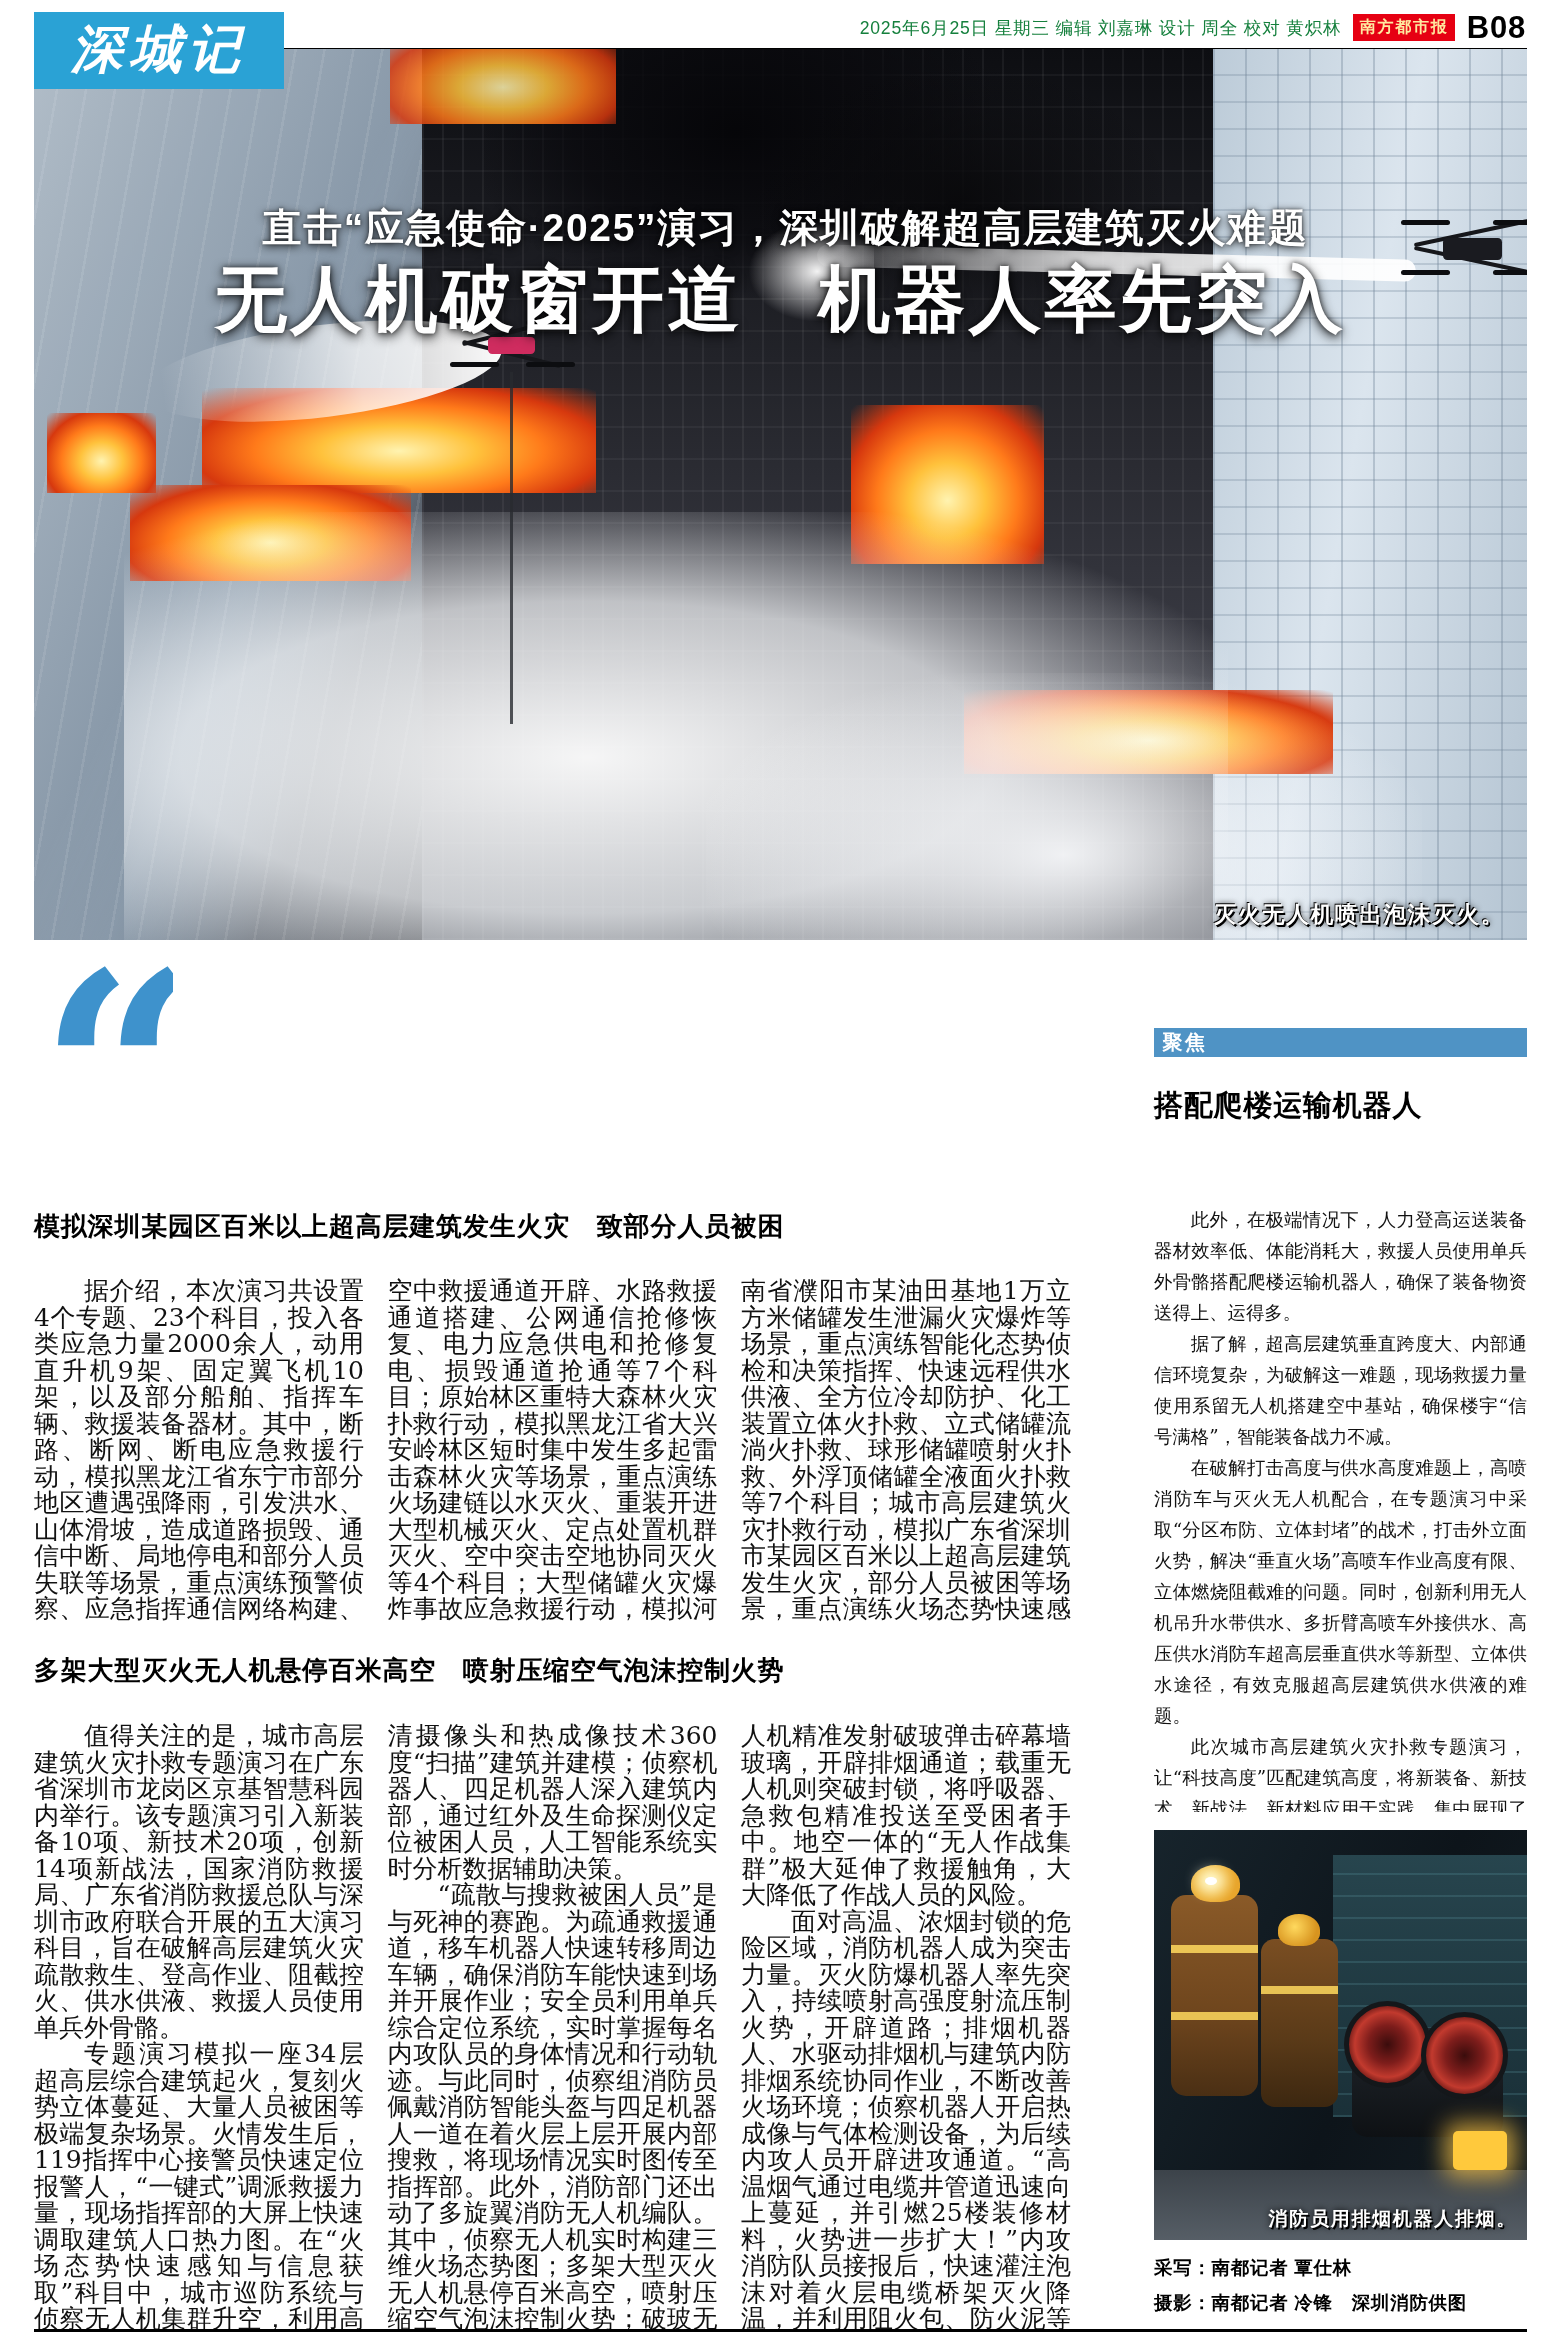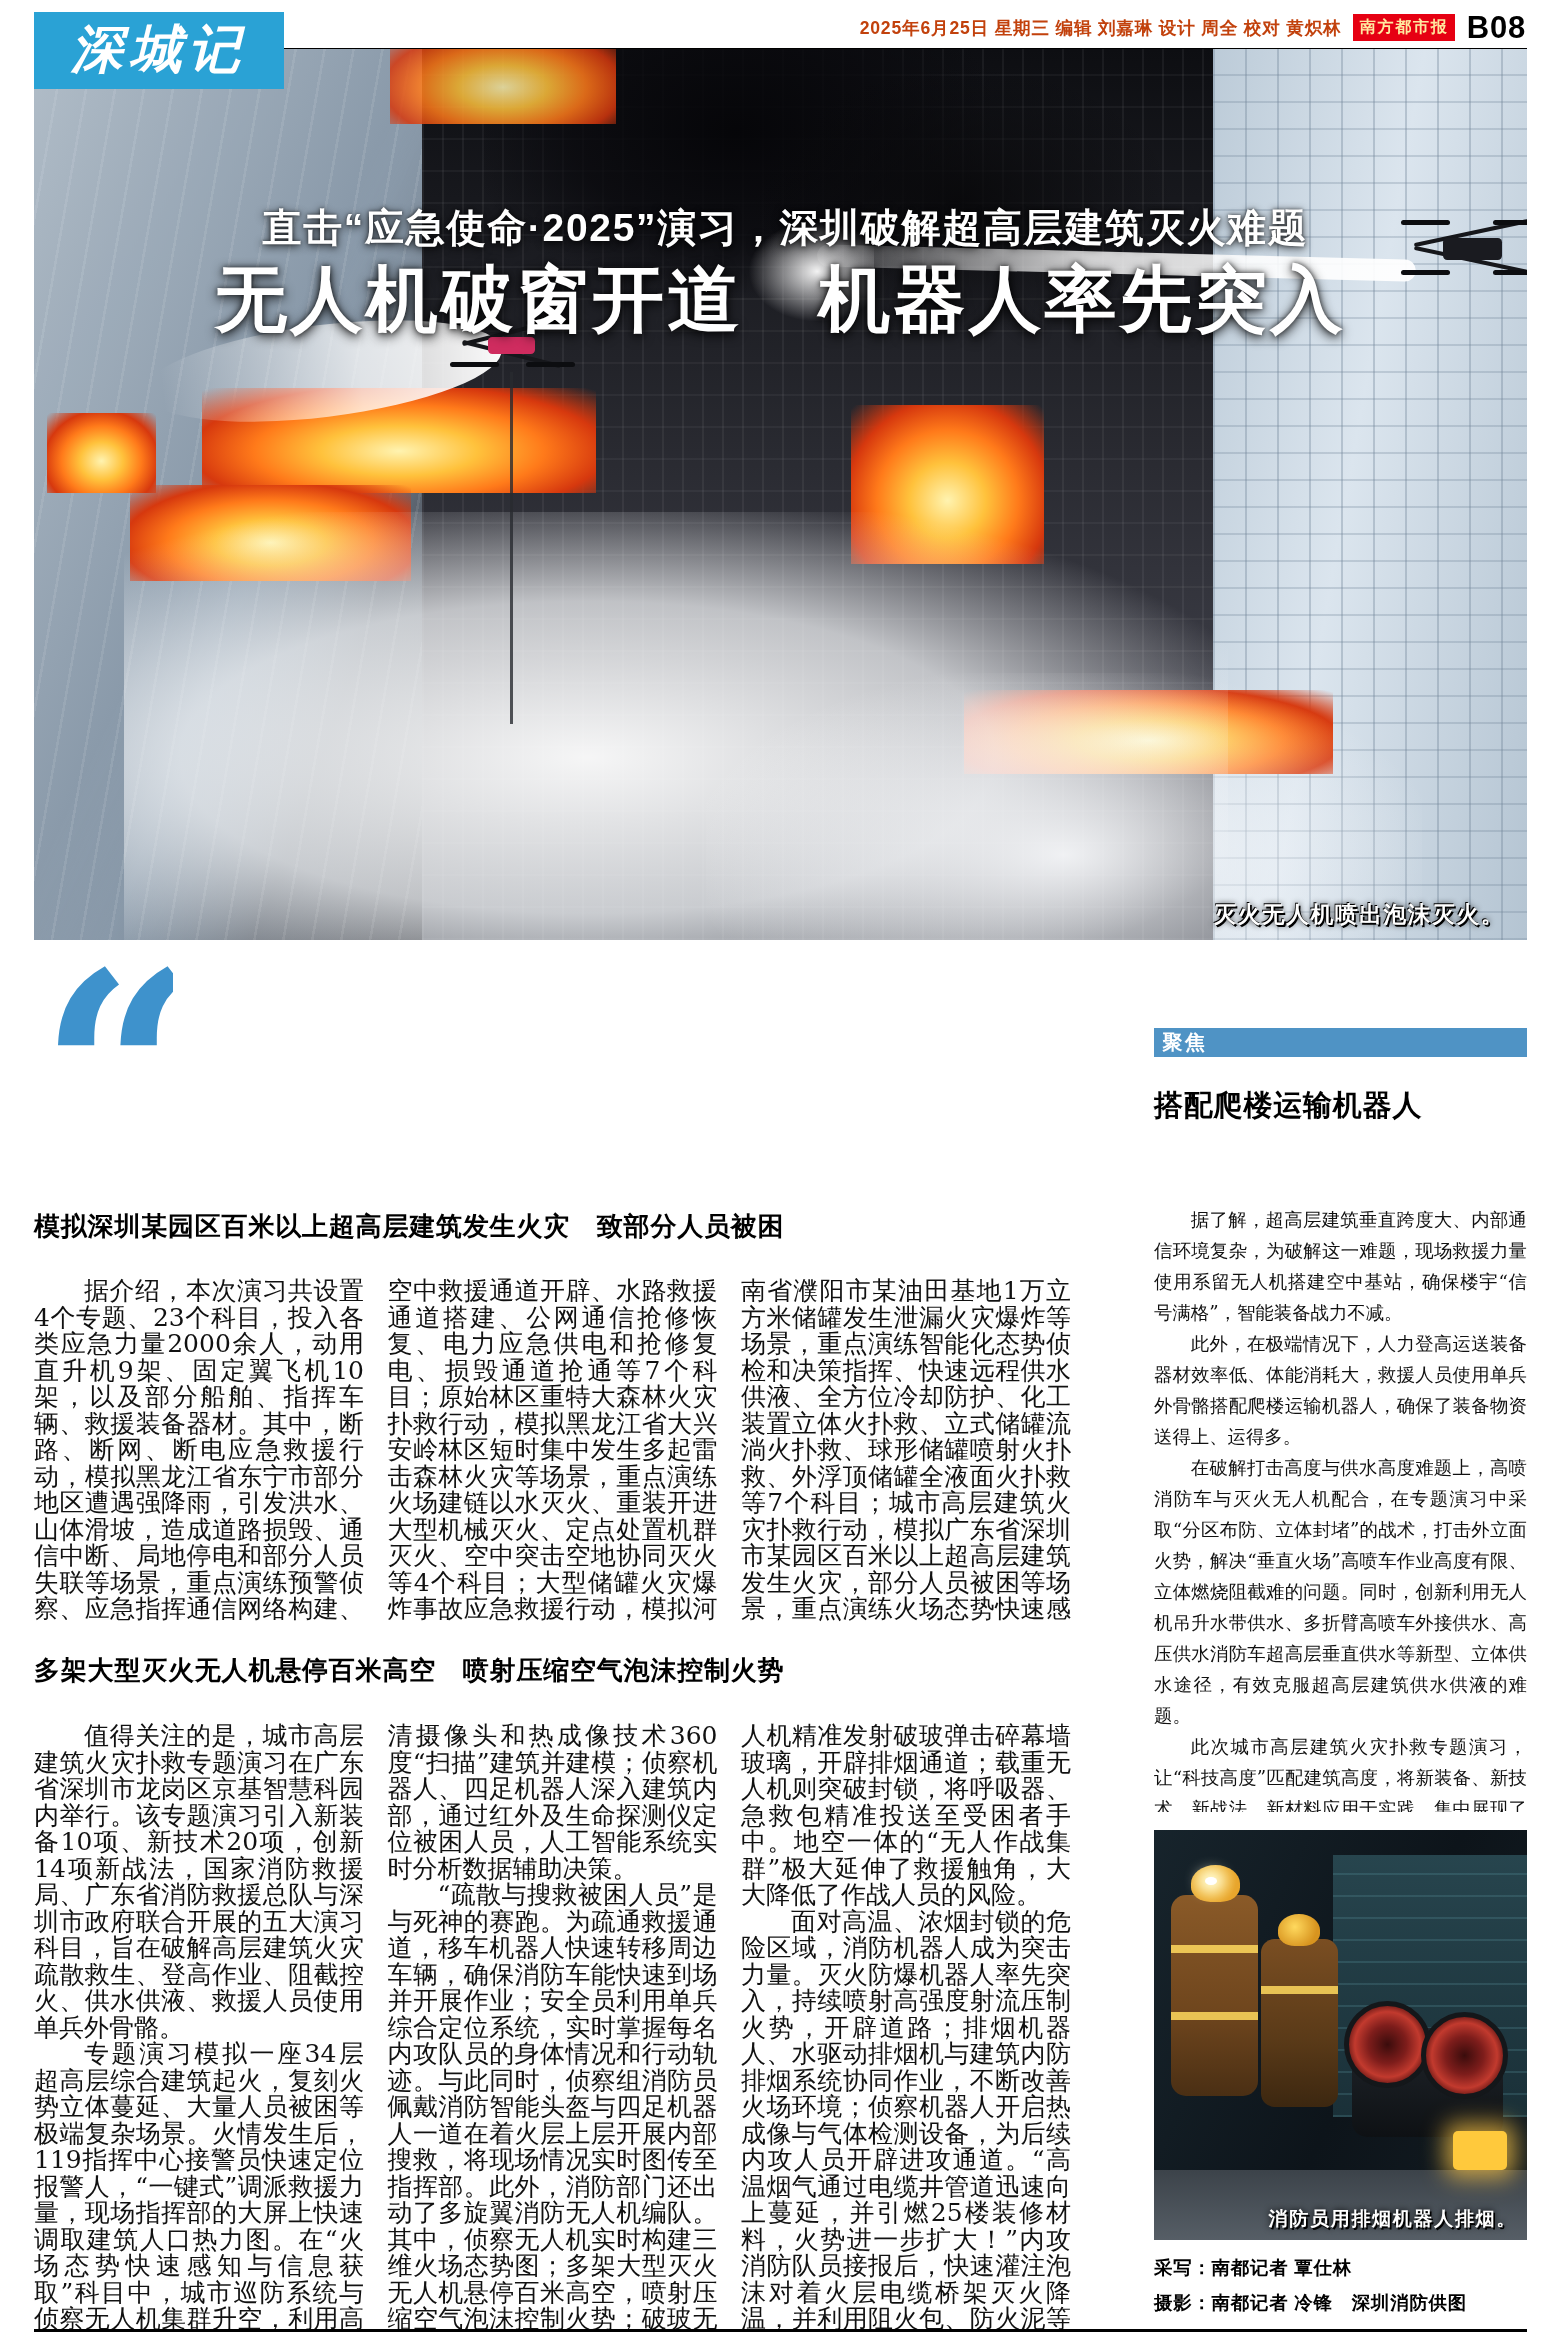--- a/index.html
+++ b/index.html
@@ -12,21 +12,21 @@
   .banner-shencheng {
     position:absolute; left:34px; top:11.7px; width:250px; height:77px;
     background:#2aa2d5; color:#fff; z-index:6;
     font-size:52px; font-weight:900; font-style:italic; letter-spacing:6.7px;
     display:flex; align-items:center; justify-content:center;
   }
   .header-right {
     position:absolute; right:34px; top:10px; height:35px; z-index:6;
     display:flex; align-items:center; gap:11.7px;
   }
-  .header-dateline { font-size:17.6px; font-weight:700; color:#c2410c; letter-spacing:0.8px; }
+  .header-dateline { font-size:17.6px; font-weight:400; color:#15803d; letter-spacing:0.8px; }
   .masthead-logo {
     background:#e60012; color:#ffe9a0; font-weight:900; font-size:16px;
     padding:3.4px 6.7px; letter-spacing:1.7px;
   }
   .page-number { font-size:31px; font-weight:900; color:#000; letter-spacing:0.8px; }
 
   
   .photo-main {
     position:absolute; left:34px; top:48px; width:1493px; height:892px;
     background:linear-gradient(110deg,#9fadba 0%, #8494a4 22%, #2a2b31 30%, #1b1c21 55%, #34353c 72%, #aebcc8 78%, #cfdae4 100%);
@@ -275,22 +275,22 @@
         <p>“疏散与搜救被困人员”是与死神的赛跑。为疏通救援通道，移车机器人快速转移周边车辆，确保消防车能快速到场并开展作业；安全员利用单兵综合定位系统，实时掌握每名内攻队员的身体情况和行动轨迹。与此同时，侦察组消防员佩戴消防智能头盔与四足机器人一道在着火层上层开展内部搜救，将现场情况实时图传至指挥部。此外，消防部门还出动了多旋翼消防无人机编队。其中，侦察无人机实时构建三维火场态势图；多架大型灭火无人机悬停百米高空，喷射压缩空气泡沫控制火势；破玻无人机精准发射破玻弹击碎幕墙玻璃，开辟排烟通道；载重无人机则突破封锁，将呼吸器、急救包精准投送至受困者手中。地空一体的“无人作战集群”极大延伸了救援触角，大大降低了作战人员的风险。</p>
         <p>面对高温、浓烟封锁的危险区域，消防机器人成为突击力量。灭火防爆机器人率先突入，持续喷射高强度射流压制火势，开辟道路；排烟机器人、水驱动排烟机与建筑内防排烟系统协同作业，不断改善火场环境；侦察机器人开启热成像与气体检测设备，为后续内攻人员开辟进攻通道。“高温烟气通过电缆井管道迅速向上蔓延，并引燃25楼装修材料，火势进一步扩大！”内攻消防队员接报后，快速灌注泡沫对着火层电缆桥架灭火降温，并利用阻火包、防火泥等新型材料对着火层的上下楼层电缆桥架实施封堵，多重阻断、防止复燃，阻止火势通过竖井蔓延。此外，消防救援人员还利用101米登高平台消防车、避难层、直升机等救援装备设施开辟多条救援通道将被困人员救出。</p>
       </div>
   </div>
 
   <div class="focus-bar">聚焦</div>
   <div class="focus-headline">
     <div>搭配爬楼运输机器人</div>
   </div>
   <div class="focus-body">
+      <p>此外，在极端情况下，人力登高运送装备器材效率低、体能消耗大，救援人员使用单兵外骨骼搭配爬楼运输机器人，确保了装备物资送得上、运得多。</p>
       <p>据了解，超高层建筑垂直跨度大、内部通信环境复杂，为破解这一难题，现场救援力量使用系留无人机搭建空中基站，确保楼宇“信号满格”，智能装备战力不减。</p>
-      <p>此外，在极端情况下，人力登高运送装备器材效率低、体能消耗大，救援人员使用单兵外骨骼搭配爬楼运输机器人，确保了装备物资送得上、运得多。</p>
       <p>在破解打击高度与供水高度难题上，高喷消防车与灭火无人机配合，在专题演习中采取“分区布防、立体封堵”的战术，打击外立面火势，解决“垂直火场”高喷车作业高度有限、立体燃烧阻截难的问题。同时，创新利用无人机吊升水带供水、多折臂高喷车外接供水、高压供水消防车超高层垂直供水等新型、立体供水途径，有效克服超高层建筑供水供液的难题。</p>
       <p>此次城市高层建筑火灾扑救专题演习，让“科技高度”匹配建筑高度，将新装备、新技术、新战法、新材料应用于实践，集中展现了新质生产力赋能应急救援核心战斗力的场景。</p>
     </div>
 
   <div class="focus-photo">
     <div class="fp-cabinet"></div>
     <div class="fp-floor"></div>
     <div class="fp-ff1">
       <div class="fp-stripe" style="top:50px"></div>
       <div class="fp-stripe" style="top:117px"></div>

